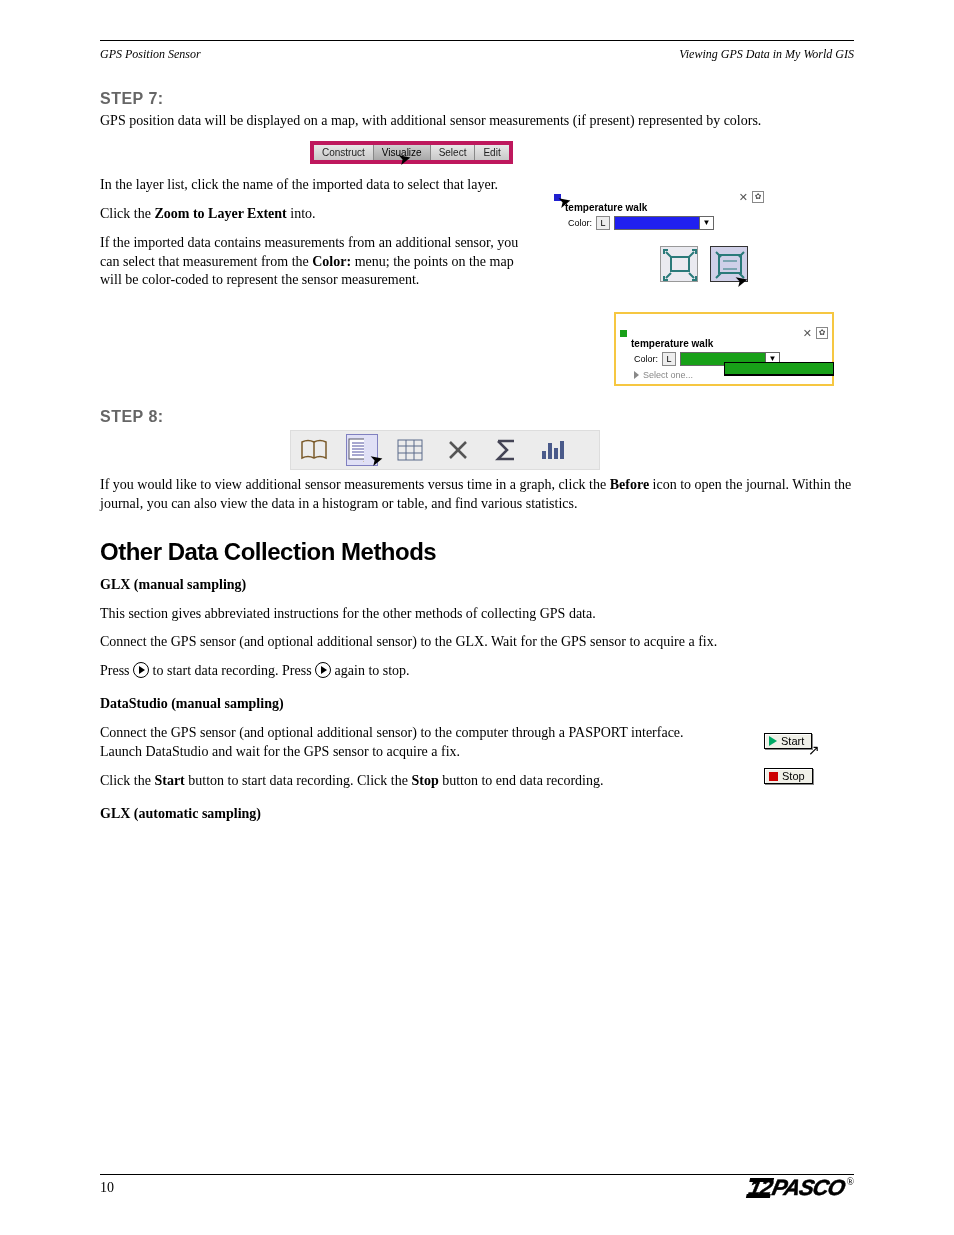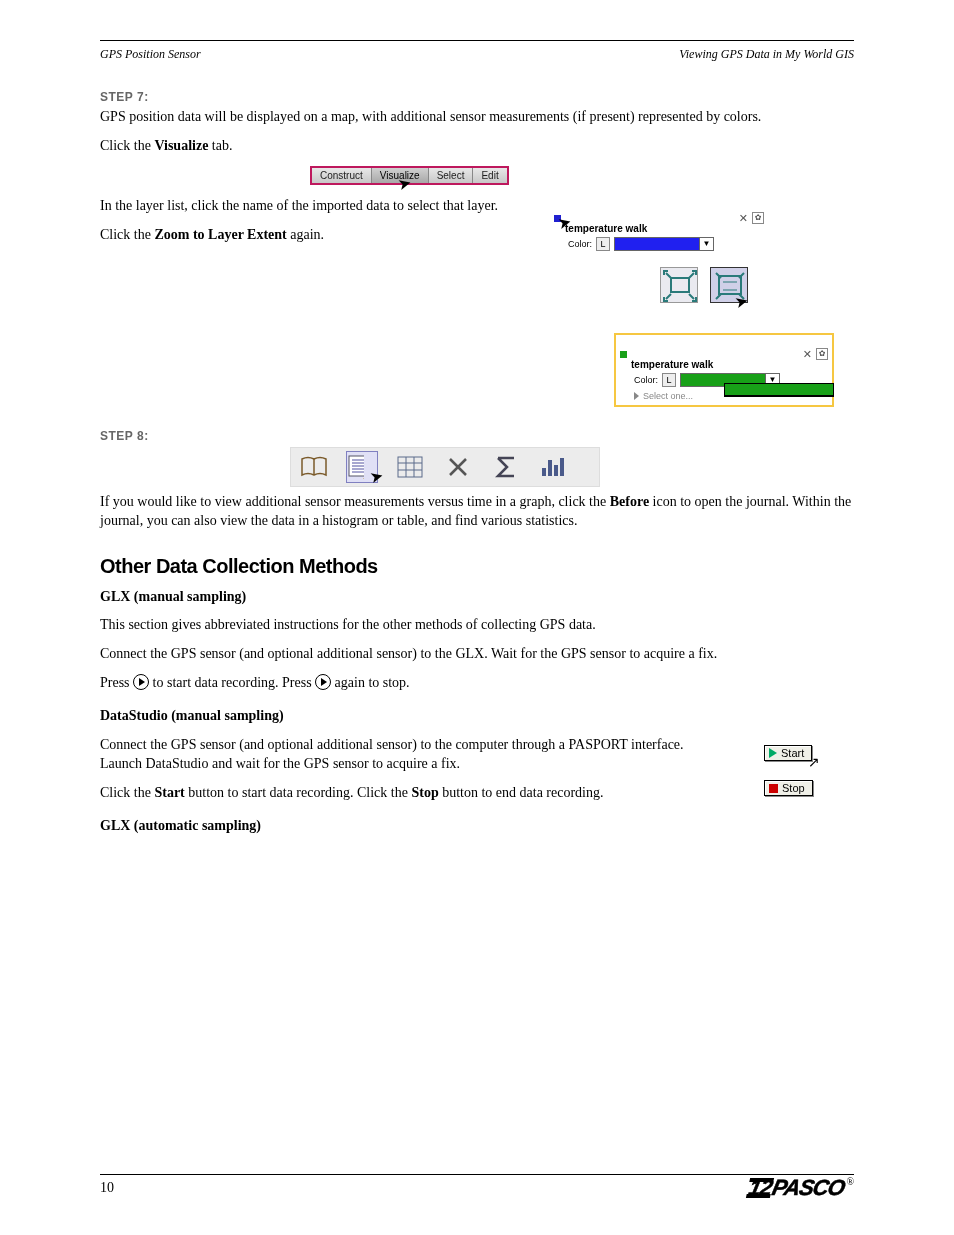--- a/index.html
+++ b/index.html
@@ -25,21 +25,21 @@
   .top-header {
     display: flex;
     justify-content: space-between;
     font-style: italic;
     font-size: 12px;
     margin-bottom: 28px;
   }
   .step-label {
     font-family: Arial, Helvetica, sans-serif;
     font-weight: bold;
-    font-size: 12px;
+    font-size: 16px;
     color: #666;
     letter-spacing: 0.5px;
     margin-top: 18px;
     margin-bottom: 4px;
   }
   .col-wrap {
     overflow: hidden;
   }
   .left-col {
     width: 420px;
@@ -48,21 +48,21 @@
   .right-col {
     width: 300px;
     float: right;
     padding-top: 10px;
   }
   p { margin: 4px 0 10px 0; line-height: 1.35; }
 
   
   .mode-tabs {
     display: inline-flex;
-    border: 2px solid #be185d;
+    border: 4px solid #be185d;
     font-family: Arial, sans-serif;
     font-size: 10px;
     background: #be185d;
     position: relative;
   }
   .mode-tabs .tab {
     padding: 2px 8px;
     border-right: 1px solid #888;
     background: linear-gradient(#e8e8e8,#c8c8c8);
     color: #222;
@@ -122,58 +122,58 @@
 
   .play-circle { display:inline-block; width:16px; height:16px; border:1.5px solid #000; border-radius:50%; position:relative; vertical-align:-3px;}
   .play-circle::after{ content:""; position:absolute; left:5px; top:3px; width:0;height:0; border-left:6px solid #000; border-top:4px solid transparent; border-bottom:4px solid transparent;}
 
   .btn3d { display:inline-flex; align-items:center; gap:4px; font-family:"MS Sans Serif",Arial,sans-serif; font-size:11px; padding:1px 7px 1px 4px; border:1px solid #000; background:#f0f0e8; box-shadow:1px 1px 0 #888, inset 1px 1px 0 #fff;}
   .btn3d .tri-play{ width:0;height:0;border-left:8px solid #0a6; border-top:5px solid transparent; border-bottom:5px solid transparent;}
   .btn3d .sq-stop{ width:9px;height:9px;background:#c00;}
   .field-cursor{position:relative;}
   .field-cursor::after{ content:"↖"; position:absolute; right:-8px; bottom:-10px; font-size:14px; transform:scaleX(-1) rotate(0deg); color:#000;}
 
-  h2.big { font-family: Arial, Helvetica, sans-serif; font-weight:bold; font-size:20px; margin:24px 0 10px 0; letter-spacing:-0.5px;}
+  h2.big { font-family: Arial, Helvetica, sans-serif; font-weight:bold; font-size:24px; margin:24px 0 10px 0; letter-spacing:-0.5px;}
   .foot-rule{ border-top:1px solid #000; position:absolute; left:100px; right:100px; bottom:60px;}
   .footer{ position:absolute; left:100px; right:100px; bottom:34px; display:flex; justify-content:space-between; align-items:center;}
   .pasco-logo{ font-family:Arial,sans-serif; font-style:italic; font-weight:900; font-size:22px; letter-spacing:-1px; -webkit-text-stroke:0.5px #000; color:#000; transform:skewX(-12deg); display:inline-block;}
   .pasco-logo .bar{ display:inline-block; border-top:4px solid #000; border-bottom:4px solid #000; padding:0 1px; line-height:0.55;}
   .reg{ font-size:10px; vertical-align:10px; font-style:normal; margin-left:2px}
 </style>
 </head>
 <body>
 
 <div class="page">
 
   <div class="top-rule"></div>
   <div class="top-header">
     <span>GPS Position Sensor</span>
     <span>Viewing GPS Data in My World GIS</span>
   </div>
 
   <div class="step-label">STEP 7:</div>
   <p>GPS position data will be displayed on a map, with additional sensor measurements (if present) represented by colors.</p>
-  <p>
-    <span>Click the </span><b>Visualize</b><span> tab.</span>
-  </p>
   <div style="margin:2px 0 8px 210px; position:relative;">
     <div class="mode-tabs">
       <span class="tab">Construct</span>
       <span class="tab active">Visualize</span>
       <span class="tab">Select</span>
       <span class="tab">Edit</span>
     </div>
     <span class="cursor" style="left:88px; top:10px;">➤</span>
   </div>
 
   <div class="col-wrap">
     <div class="left-col">
       <p>In the layer list, click the name of the imported data to select that layer.</p>
       <p>
-        <span>Click the </span><b>Zoom to Layer Extent</b><span> again.</span>
+        <span>Click the </span><b>Zoom to Layer Extent</b><span> into.</span>
+      </p>
+      <p>
+        <span>If the imported data contains measurements from an additional sensor, you can select that measurement from the </span><b>Color:</b><span> menu; the points on the map will be color-coded to represent the sensor measurement.</span>
       </p>
     </div>
 
     <div class="right-col">
 
       <div class="leg-panel">
         <div class="leg-head">
           <span class="sq blue"></span>
           <span class="leg-title">temperature walk</span>
           <span class="leg-close">✕</span>

